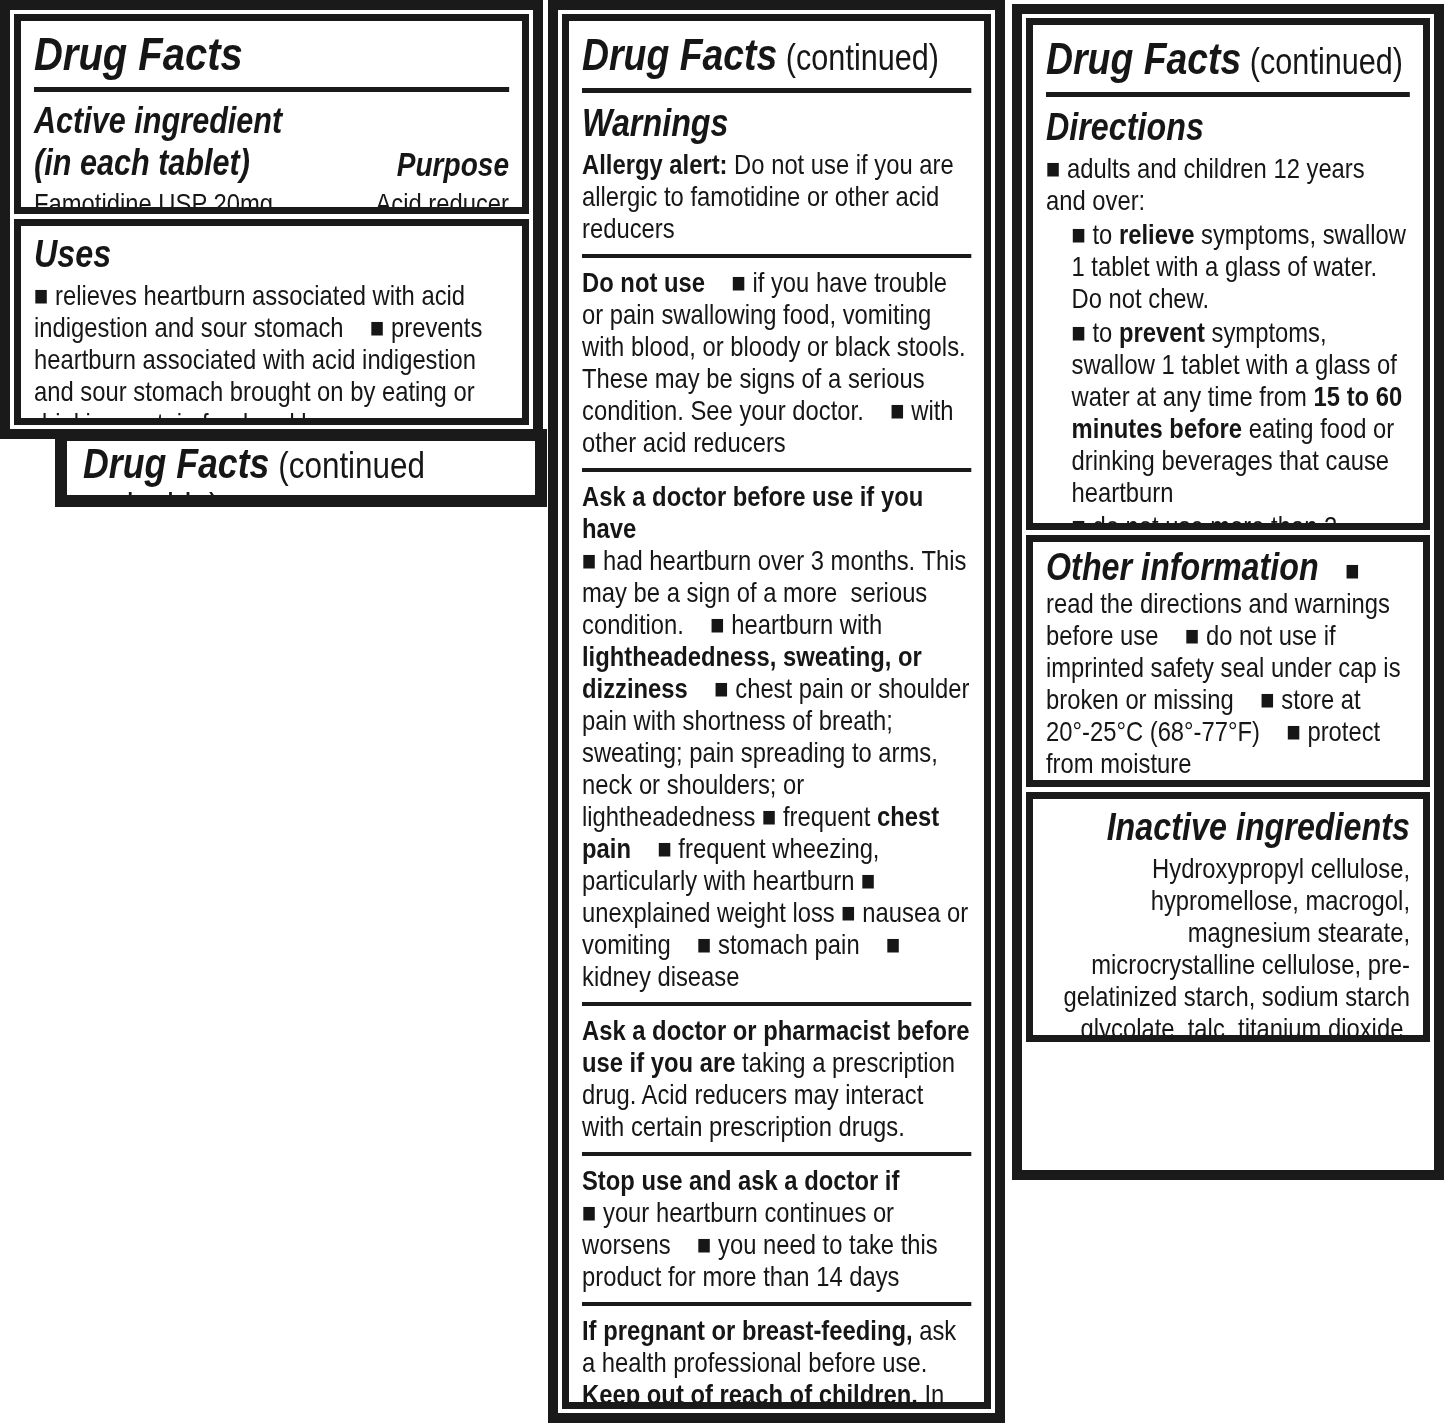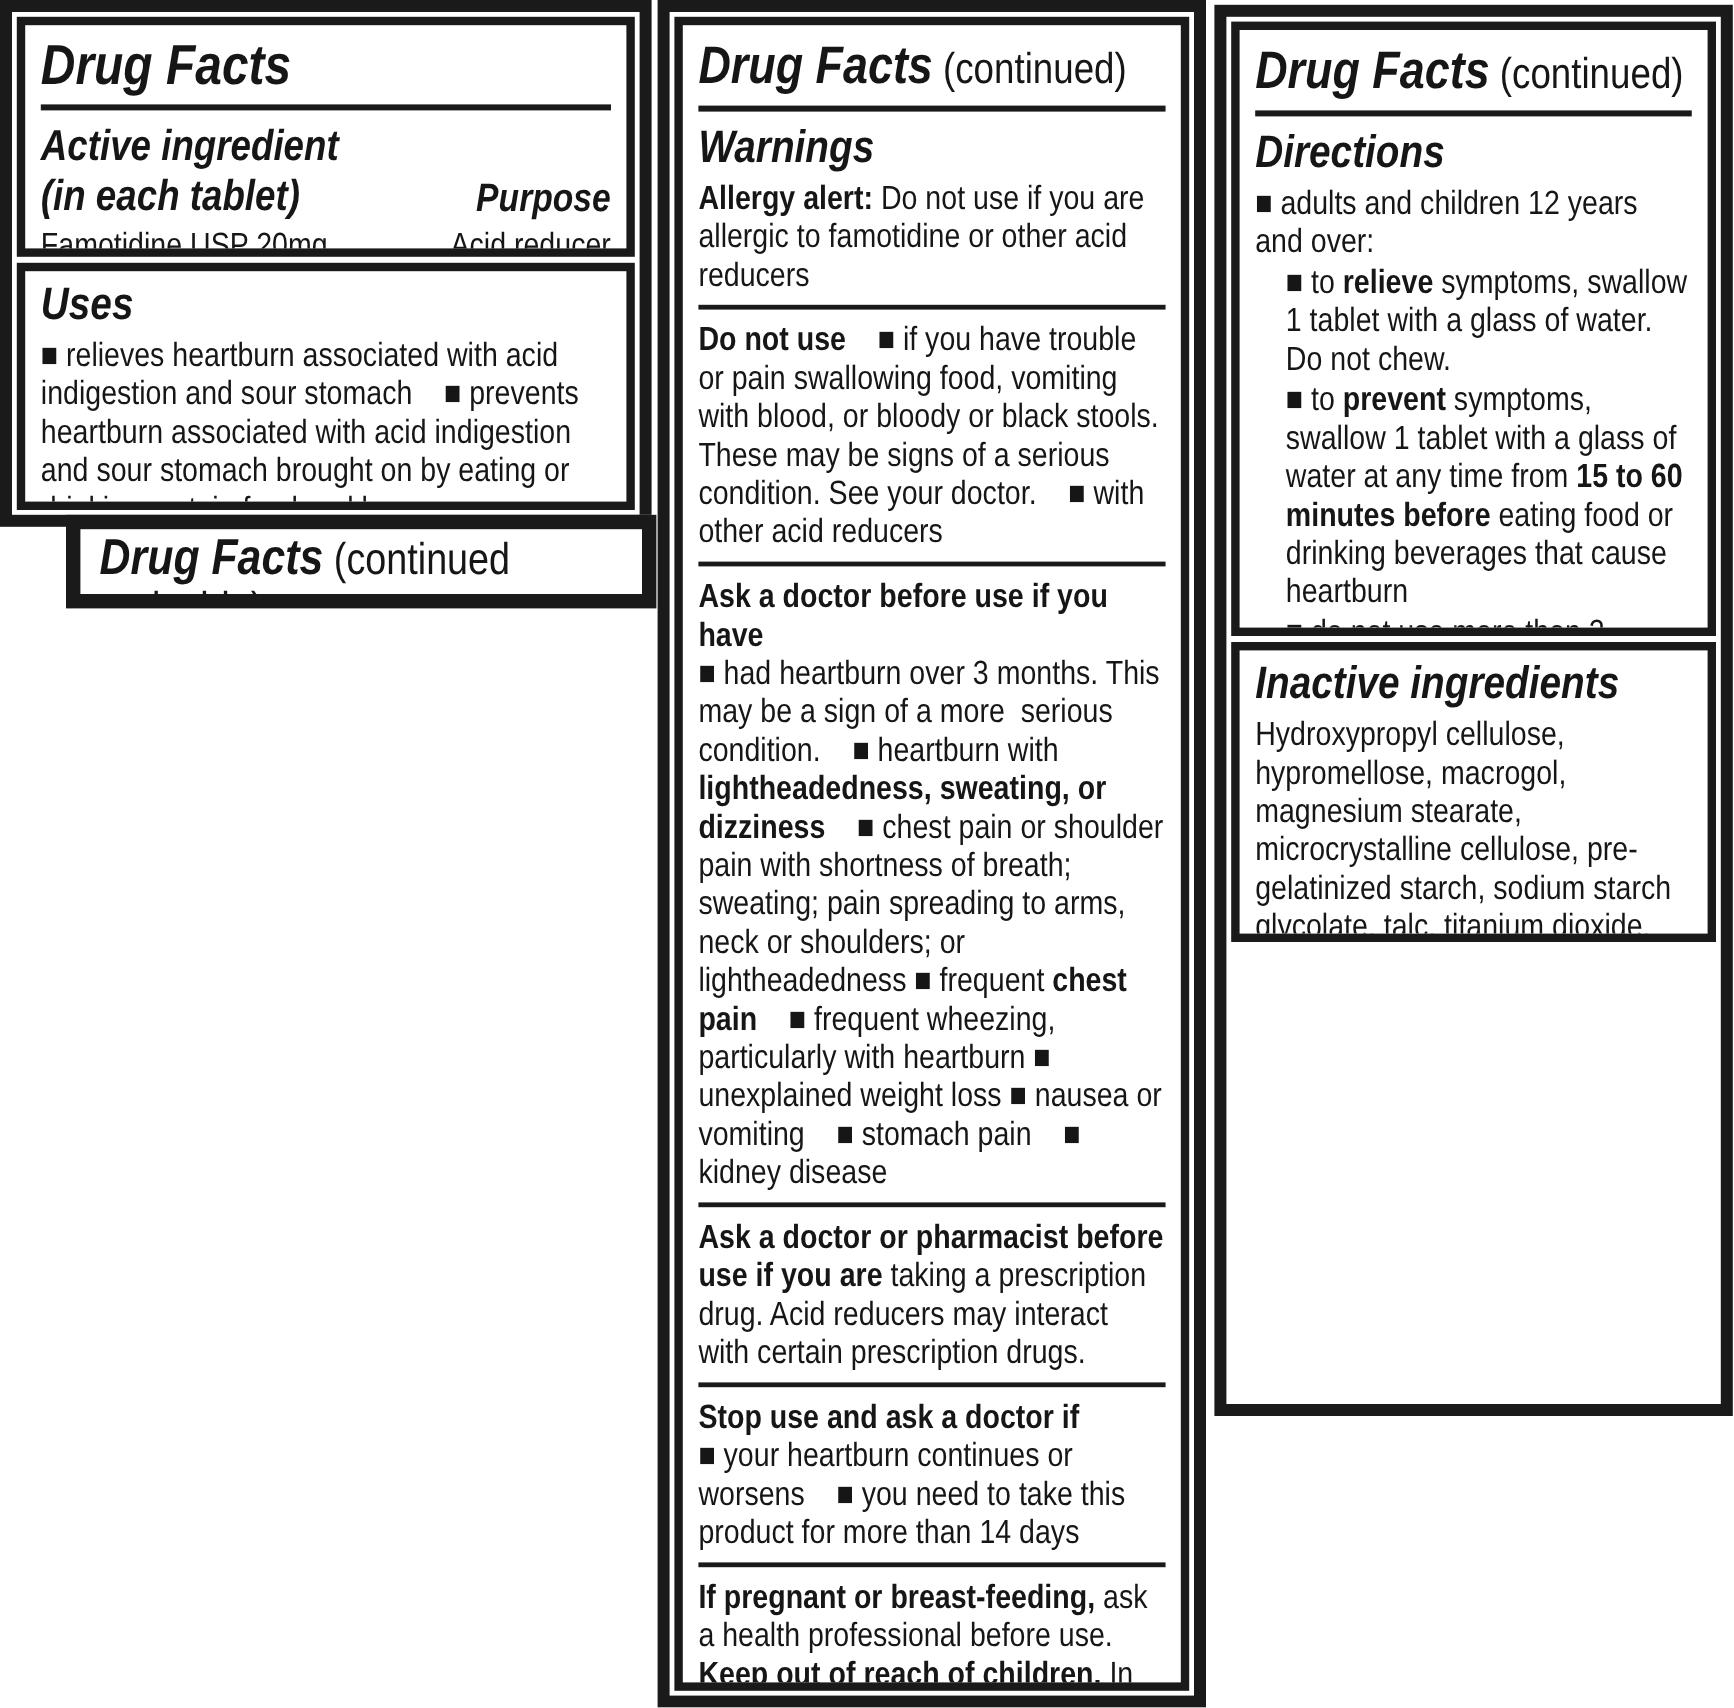--- a/index.html
+++ b/index.html
@@ -47,21 +47,21 @@
     border:12px solid #1a1a1a; background:#ffffff;
     display:flex; align-items:flex-start; padding:0 16px; overflow:hidden;
   }
   .cont-text { font-size:37px; line-height:1.1; white-space:pre-wrap; }
   .cont-text .bi { font-size:42px; }
 
   .col2 { left:548px; top:0; width:457px; height:1423px; }
   .col2 .dfbox { flex:1; }
 
   .col3 { left:1012px; top:4px; width:432px; height:1176px; }
-  .h1 { height:512px; } .h2 { height:252px; } .h3 { height:250px; } .h4 { flex:1; }
+  .h1 { height:512px; } .h2 { height:252px; } .h3 { height:250px;text-align:right; } .h4 { flex:1; }
 
   .dir-item { font-size:28px; line-height:32px; white-space:pre-wrap; margin-bottom:2px; }
   .lvl2 { padding-left:30px; }
 </style>
 </head>
 <body>
 
 <div class="frame col1">
   <div class="dfbox boxA">
     <div class="cond">
@@ -124,19 +124,24 @@
       <div class="hdr"><span class="bi">Drug Facts</span><span> (continued)</span></div>
       <div class="rule"></div>
       <div class="sec-title">Directions</div>
       <div class="dir-item"><span>■ adults and children 12 years and over:</span></div>
       <div class="dir-item lvl2"><span>■ to </span><span class="b">relieve</span><span> symptoms, swallow 1 tablet with a glass of water. Do not chew.</span></div>
       <div class="dir-item lvl2"><span>■ to </span><span class="b">prevent</span><span> symptoms, swallow 1 tablet with a glass of water at any time from </span><span class="b">15 to 60 minutes before</span><span> eating food or drinking beverages that cause heartburn</span></div>
       <div class="dir-item lvl2"><span>■ do not use more than 2 tablets in 24 hours</span></div>
 
     </div>
   </div>
+  <div class="dfbox h2">
+    <div class="cond">
+      <div class="para"><span class="ti">Other information</span><span>    ■ read the directions and warnings before use    ■ do not use if imprinted safety seal under cap is broken or missing    ■ store at 20°-25°C (68°-77°F)    ■ protect from moisture</span></div>
+    </div>
+  </div>
   <div class="dfbox h3">
     <div class="cond">
       <div class="sec-title">Inactive ingredients</div>
       <div class="para">Hydroxypropyl cellulose, hypromellose, macrogol, magnesium stearate, microcrystalline cellulose, pre-gelatinized starch, sodium starch glycolate, talc, titanium dioxide, triacetin</div>
     </div>
   </div>
 </div>
 
 </body></html>

